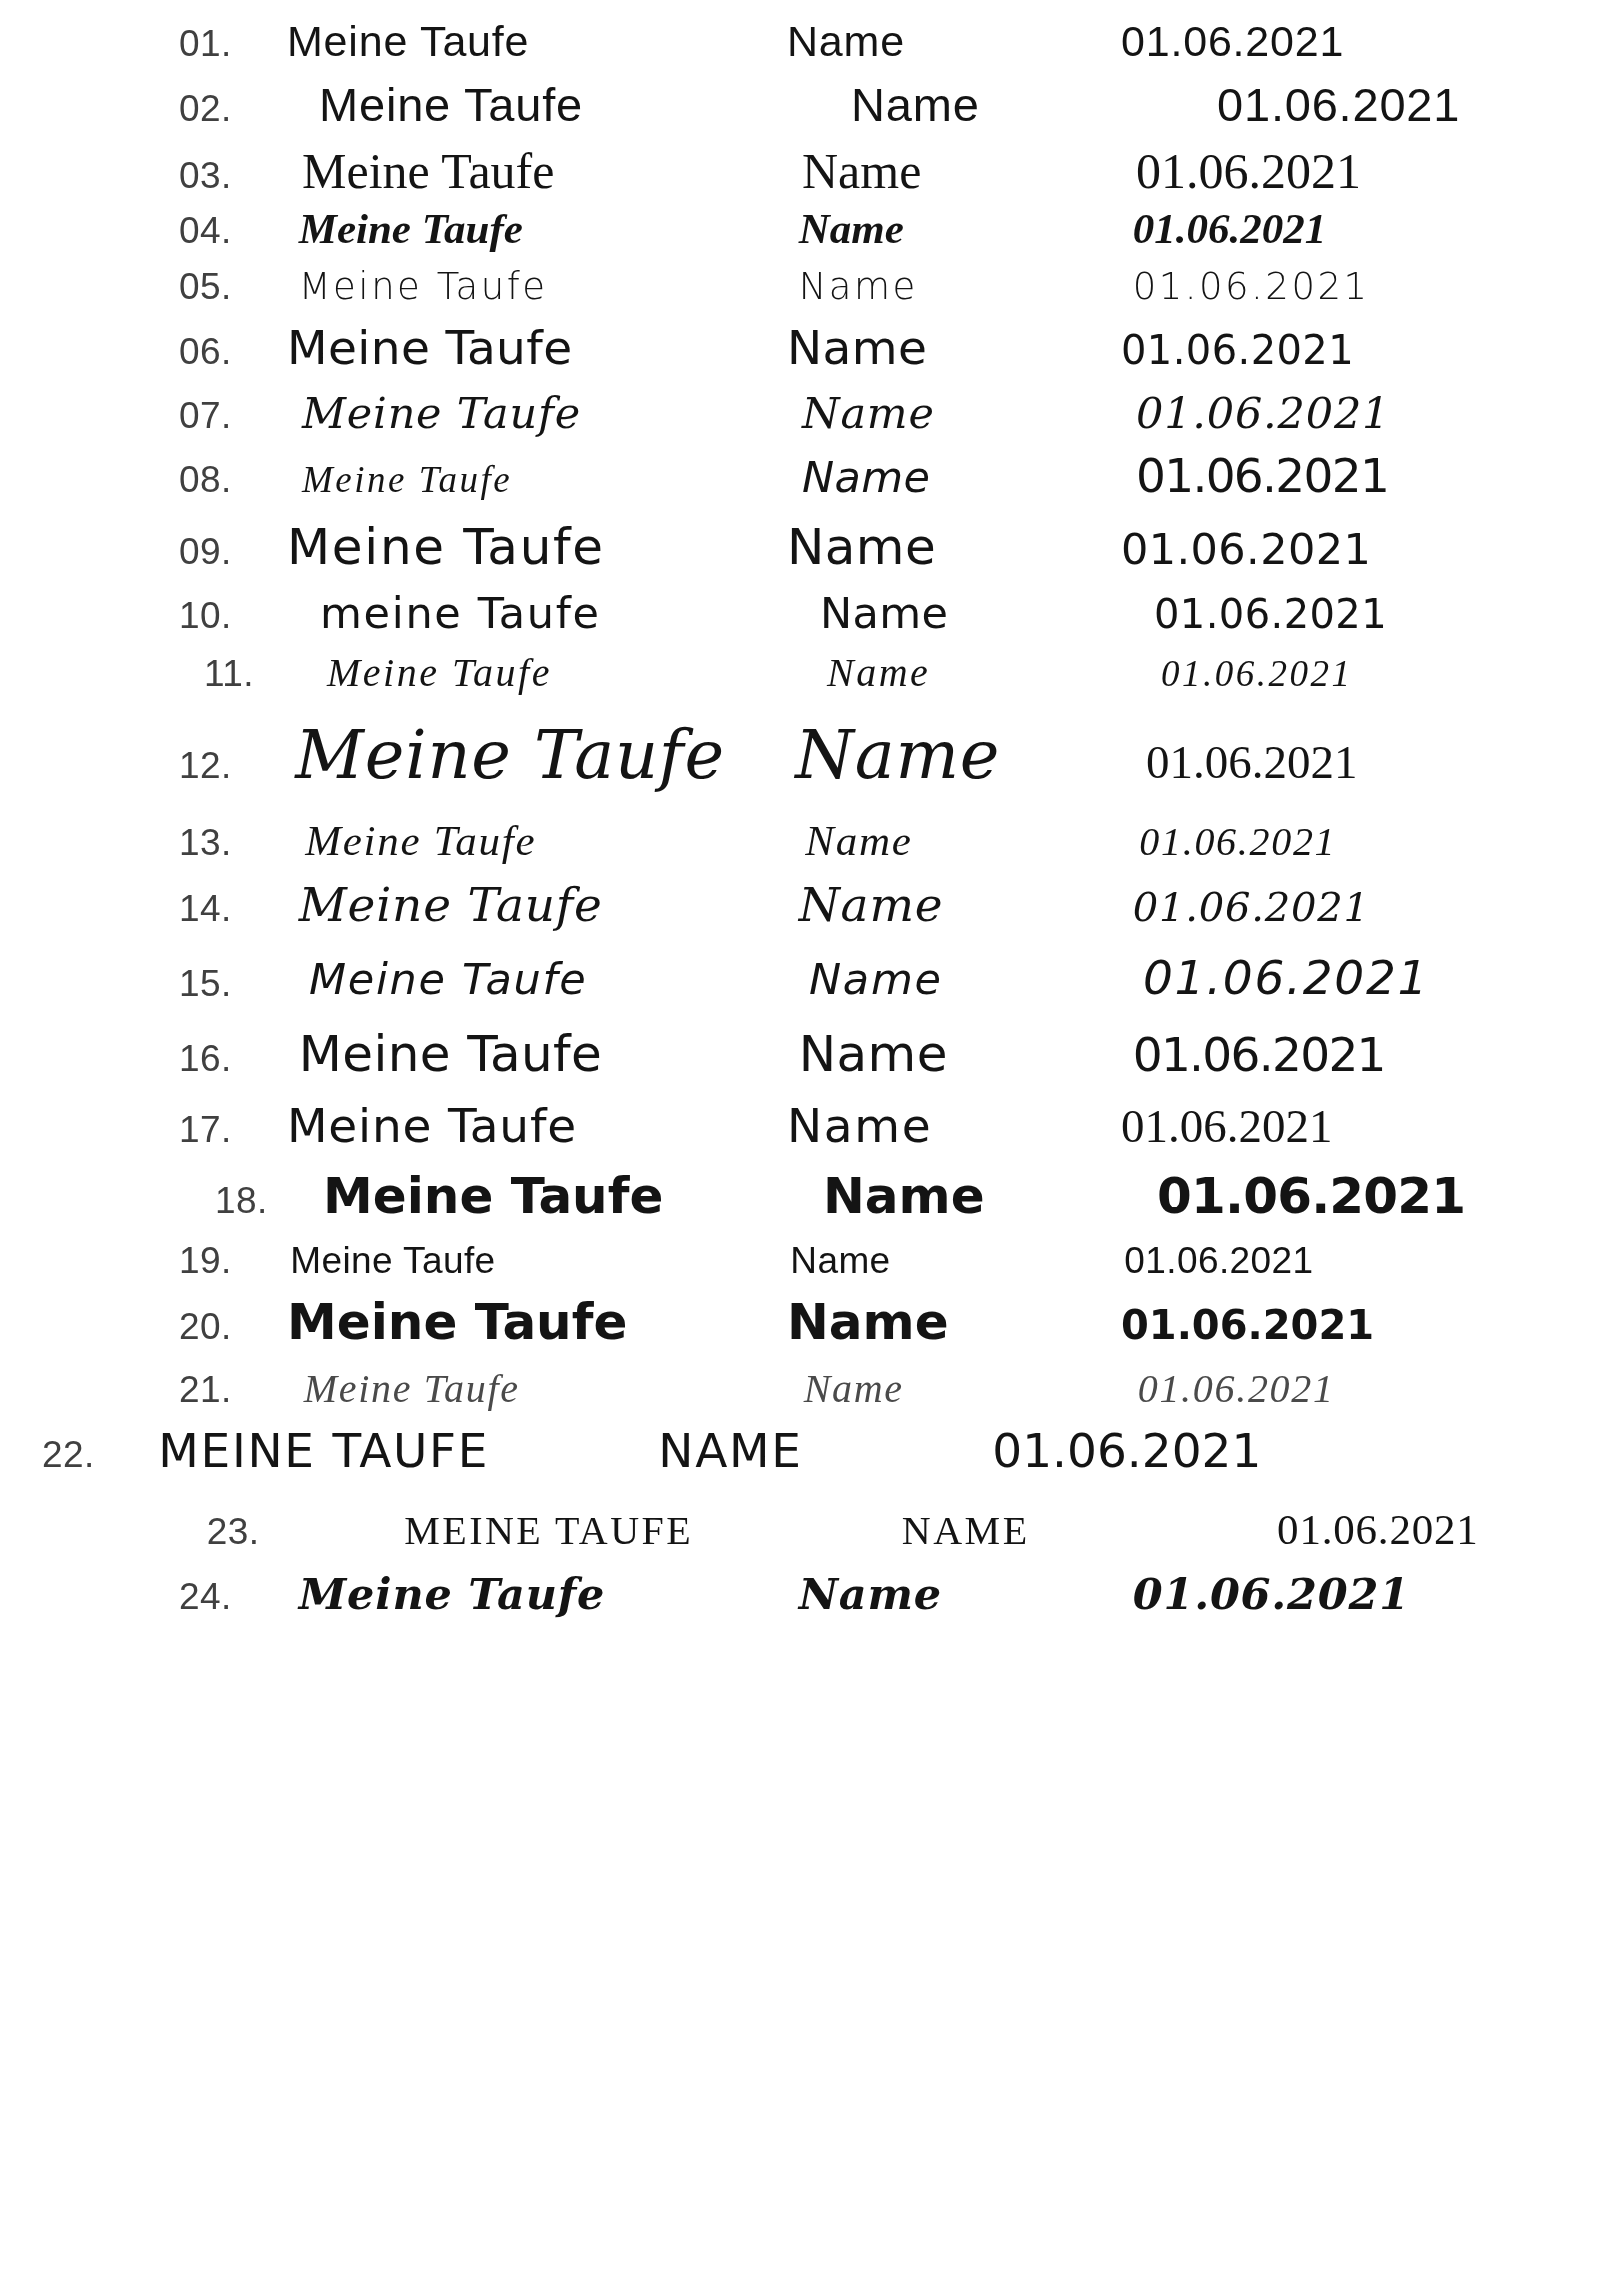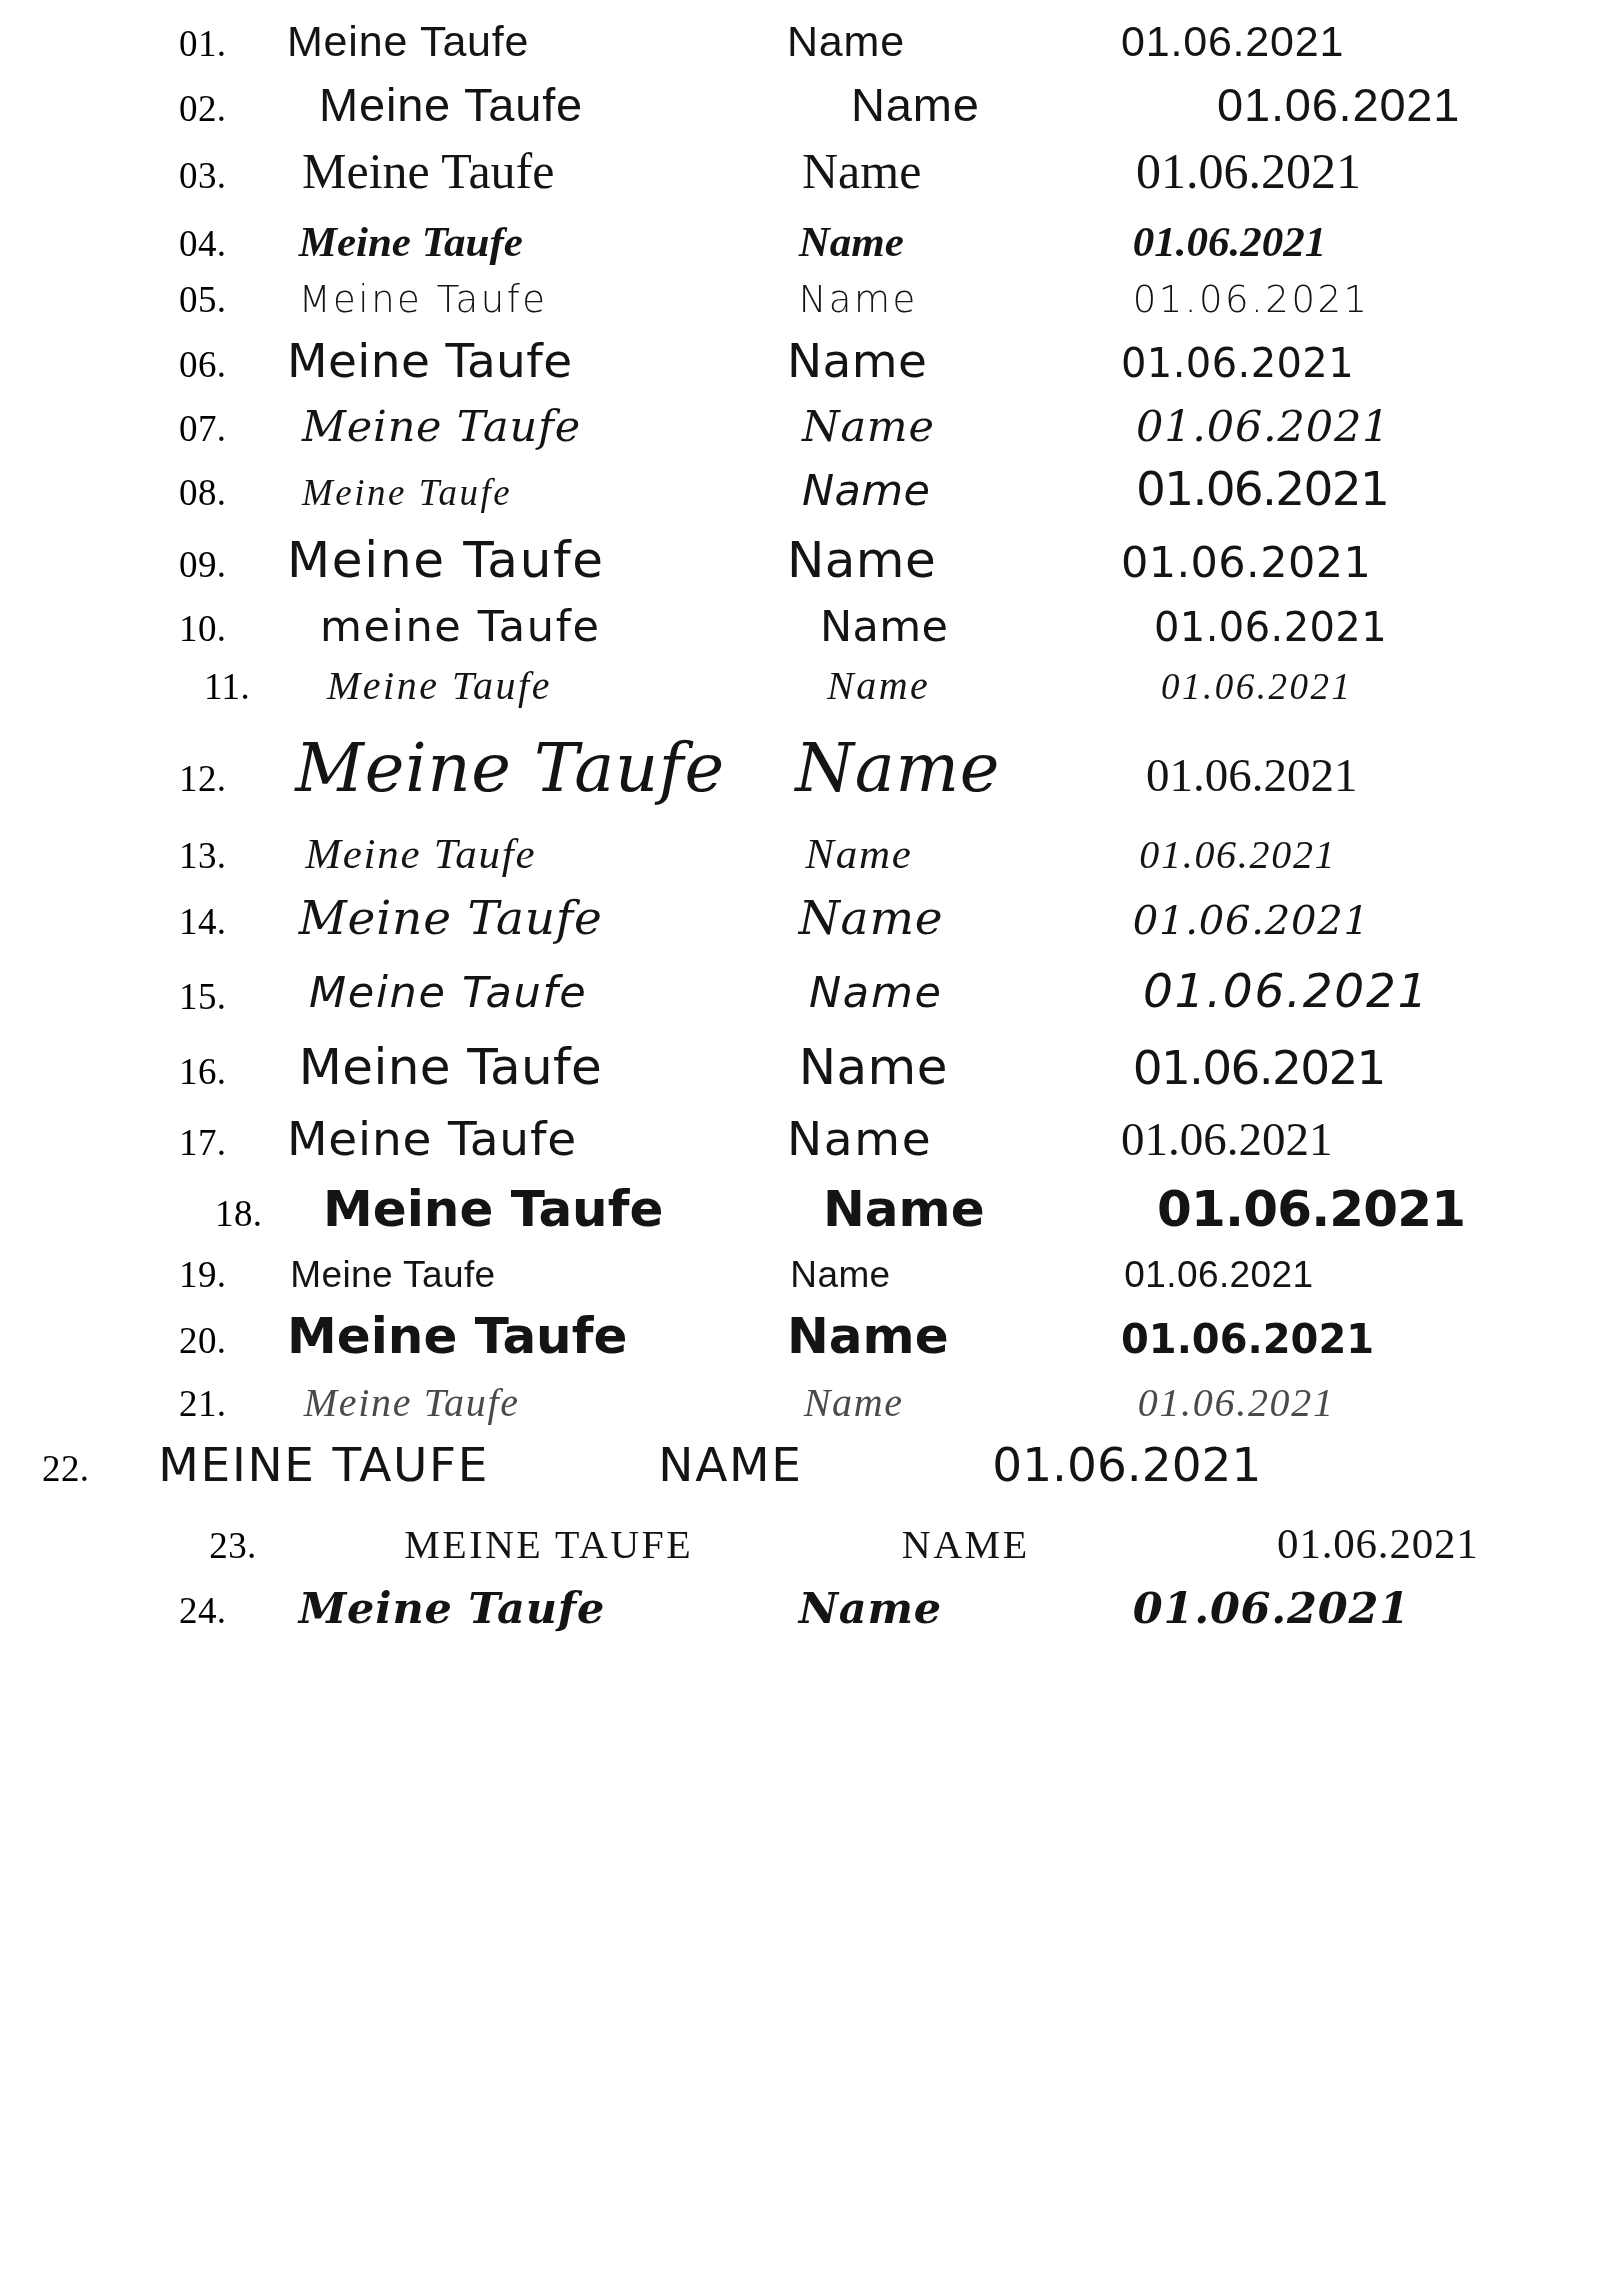--- a/index.html
+++ b/index.html
@@ -28,23 +28,23 @@
     display: flex;
     align-items: baseline;
     width: 100%;
     box-sizing: border-box;
     padding-left: 179px;
   }
 
   .num {
     width: 108px;
     flex: 0 0 108px;
-    font-family: Liberation Serif, serif;
+    font-family: Liberation Sans, sans-serif;
     font-size: 37px;
-    color: #000000;
+    color: #404040;
     letter-spacing: 0.4px;
     white-space: nowrap;
   }
 
   .sample {
     flex: 0 0 500px;
     width: 500px;
     white-space: nowrap;
     color: #141414;
   }
@@ -109,21 +109,21 @@
     <span class="date f-sans-light s-56">01.06.2021</span>
   </div>
 
   <div class="row" style="margin-top:10px;">
     <span class="num">03.</span>
     <span class="sample f-serif s-60" style="padding-left:15px;">Meine Taufe</span>
     <span class="name f-serif s-60">Name</span>
     <span class="date f-serif s-60">01.06.2021</span>
   </div>
 
-  <div class="row" style="margin-top:17px;">
+  <div class="row" style="margin-top:4px;">
     <span class="num">04.</span>
     <span class="sample f-serif-bi s-52" style="padding-left:11.7px;">Meine Taufe</span>
     <span class="name f-serif-bi s-52">Name</span>
     <span class="date f-serif-bi s-52">01.06.2021</span>
   </div>
 
   <div class="row" style="margin-top:11.7px;">
     <span class="num">05.</span>
     <span class="sample f-mono-wide s-44" style="padding-left:11.7px;">Meine Taufe</span>
     <span class="name f-mono-wide s-44">Name</span>

